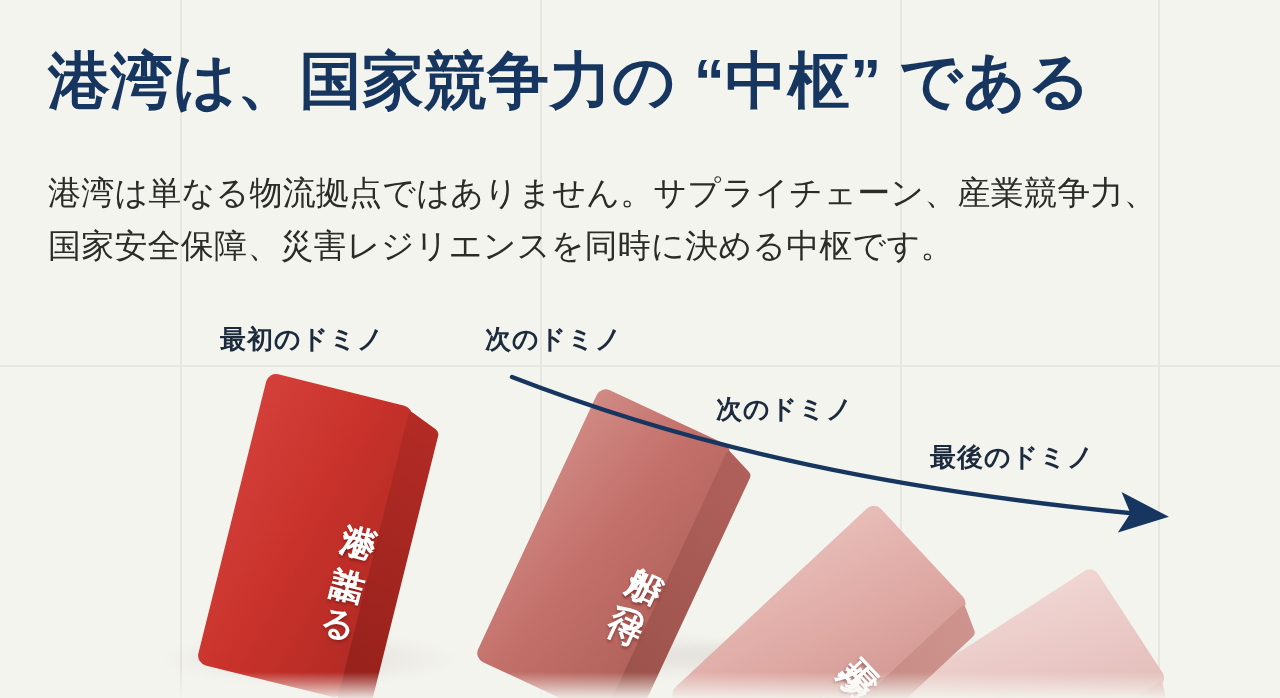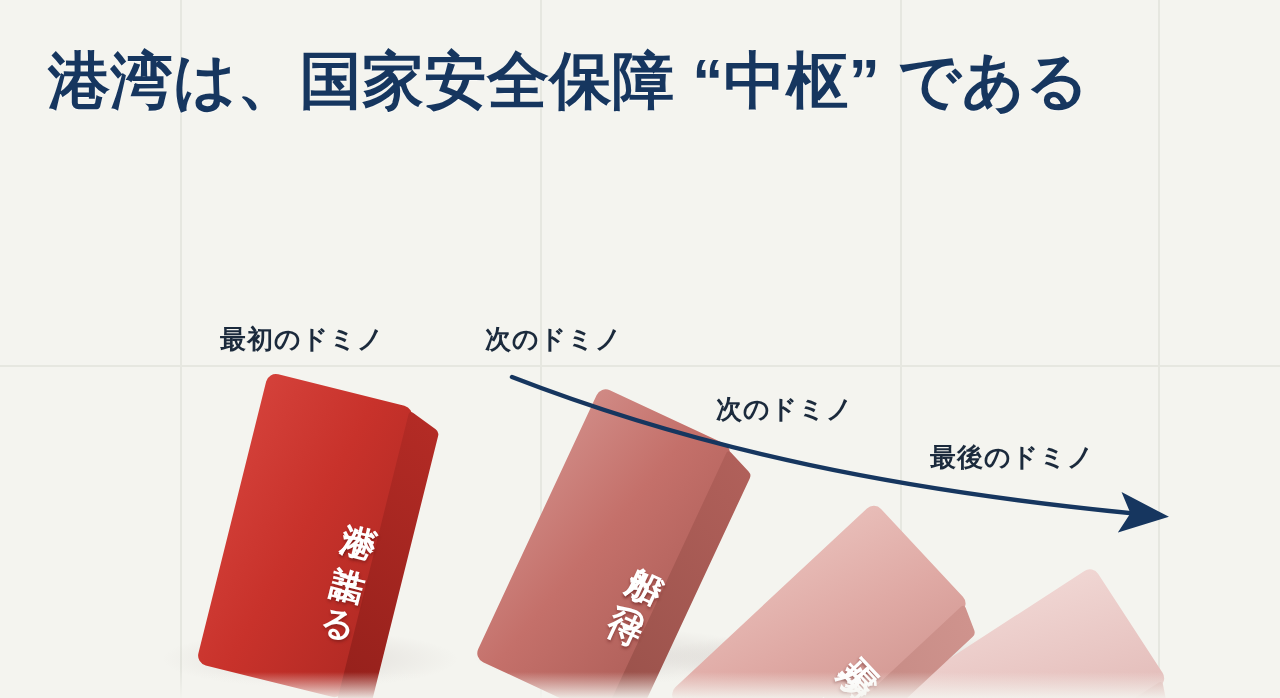--- a/index.html
+++ b/index.html
@@ -184,22 +184,26 @@
 <div id="slide">
 
   <div class="grid">
     <div class="v" style="left:180px"></div>
     <div class="v" style="left:540px"></div>
     <div class="v" style="left:900px"></div>
     <div class="v" style="left:1158px"></div>
     <div class="h" style="top:365px"></div>
   </div>
 
-  <h1 class="headline">港湾は、国家安全保障 “中枢” である</h1>
-
+  <h1 class="headline">港湾は、国家競争力の “中枢” である</h1>
+
+  <div class="subtitle">
+    <span class="line">港湾は単なる物流拠点ではありません。サプライチェーン、産業競争力、</span>
+    <span class="line">国家安全保障、災害レジリエンスを同時に決める中枢です。</span>
+  </div>
 
   <div class="stage">
 
     <div class="shadow" style="left:160px; top:290px; width:300px; height:58px;"></div>
     <div class="shadow" style="left:470px; top:288px; width:300px; height:56px;"></div>
     <div class="shadow" style="left:660px; top:292px; width:290px; height:52px;"></div>
     <div class="shadow" style="left:850px; top:296px; width:300px; height:50px;"></div>
 
     <div class="domino" id="d4">
       <div class="face"></div>

